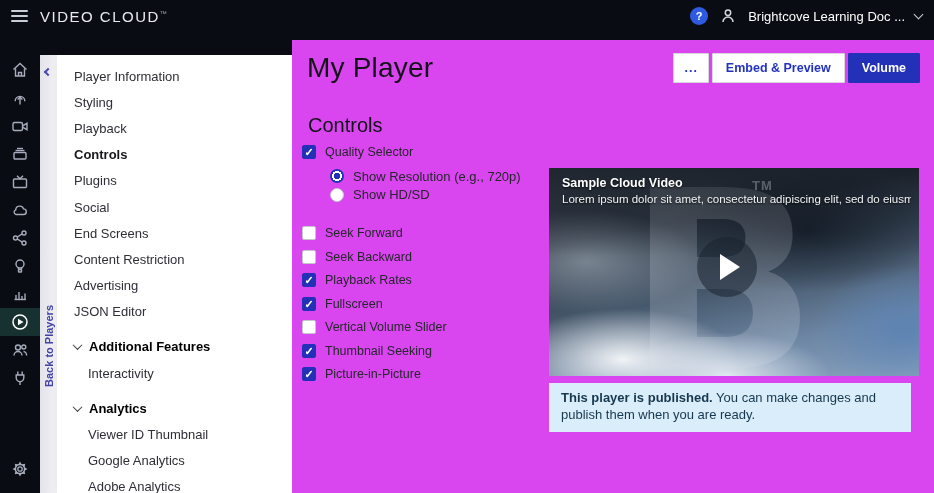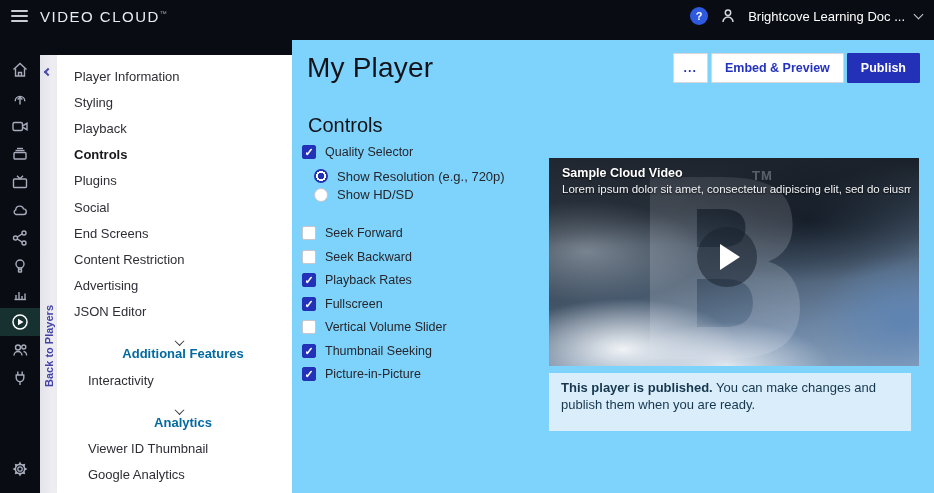--- a/index.html
+++ b/index.html
@@ -34,67 +34,67 @@
 
   
   .back-strip { position:absolute; top:55px; left:40px; width:17px; height:438px; background:linear-gradient(to right,#e3e3ea,#f1f1f5); cursor:pointer; }
   .back-strip .collapse-chev { position:absolute; top:14px; left:5px; width:6px; height:6px; border-left:2px solid #4b4bab; border-bottom:2px solid #4b4bab; transform:rotate(45deg); }
   .back-strip .back-label { position:absolute; top:250px; left:3px; writing-mode:vertical-rl; transform:rotate(180deg); font-size:11px; font-weight:bold; color:#4343a8; white-space:nowrap; }
 
   
   .nav-panel { position:absolute; top:55px; left:57px; width:235px; height:438px; background:#fff; box-shadow:3px 0 8px rgba(20,20,40,.10); padding:8px 0 14px 17px; overflow:hidden; }
   .nav-item { position:relative; font-size:13px; color:#2e2e36; padding:5.6px 0; cursor:pointer; display:flex; align-items:center; }
   .nav-item.selected { font-weight:bold; color:#16161c; }
-  .nav-item.header { font-weight:bold; color:#0369a1; margin-top:9px;flex-direction:column; }
+  .nav-item.header { font-weight:bold; color:#000000; margin-top:9px; }
   .nav-item.indent { padding-left:14px; }
   .nav-item .chev { width:7px; height:7px; border-left:1.6px solid #3a3a42; border-bottom:1.6px solid #3a3a42; transform:rotate(-45deg) translate(1px,-1px); margin-right:8px; flex:0 0 auto; }
 
   
-  .main-panel { position:absolute; top:40px; left:292px; width:642px; height:453px; background:#7dd3fc; }
+  .main-panel { position:absolute; top:40px; left:292px; width:642px; height:453px; background:#d946ef; }
   .main-header { display:flex; align-items:center; padding:12px 14px 0 15px; }
   .page-title { font-size:28px; font-weight:400; color:#121218; letter-spacing:.2px; }
   .header-buttons { margin-left:auto; display:flex; gap:3px; }
   .btn { font-family:inherit; font-size:12.5px; font-weight:bold; border:1px solid #d7d7dc; background:#fff; color:#2433bd; padding:0 13px; cursor:pointer; border-radius:1px; }
   .btn.more { padding:7px 10px; letter-spacing:1px; }
   .btn.primary { background:#2231b8; border-color:#2231b8; color:#fff; }
 
   .section-title { font-size:20px; font-weight:400; color:#121218; margin:30px 0 0 16px; }
 
   
   .controls-options { position:absolute; top:105px; left:10px; width:245px; }
   .ctl-row { display:flex; align-items:center; margin-bottom:9.5px; cursor:pointer; }
-  .ctl-row.indent { margin-left:12px; margin-bottom:3.5px; }
+  .ctl-row.indent { margin-left:28px; margin-bottom:3.5px; }
   .ctl-row.gap-after { margin-bottom:24px; }
   .ctl-row .box { flex:0 0 auto; width:14px; height:14px; margin-right:9px; background:#fff; border:1px solid #c6c6cc; border-radius:2px; color:#fff; font-size:11px; line-height:13px; text-align:center; font-weight:bold; }
   .ctl-row.checkbox.checked .box { background:#2231b8; border-color:#2231b8; }
   .ctl-row.radio .box { border-radius:50%; }
   .ctl-row.radio.checked .box { border:none; background:radial-gradient(circle,#2231b8 0 3.5px,#fff 3.5px 5px,#2231b8 5px); }
   .ctl-row .lab { font-size:12.5px; color:#26262c;text-align:center; }
   .ctl-row.radio .lab { font-size:13px; }
 
   
   .video-col { position:absolute; top:118px; left:257px; width:370px; }
   .video-frame { position:relative; width:370px; height:208px; overflow:hidden; background:
       radial-gradient(ellipse 45% 35% at 20% 92%, rgba(248,250,252,.95), rgba(248,250,252,0) 70%),
       radial-gradient(ellipse 40% 30% at 48% 100%, rgba(235,240,246,.9), rgba(235,240,246,0) 70%),
       radial-gradient(ellipse 35% 45% at 96% 78%, rgba(90,130,180,.85), rgba(90,130,180,0) 70%),
       radial-gradient(ellipse 50% 40% at 70% 30%, rgba(8,14,24,.65), rgba(8,14,24,0) 75%),
       radial-gradient(ellipse 45% 35% at 10% 45%, rgba(190,200,212,.5), rgba(190,200,212,0) 70%),
-      linear-gradient(168deg,#39414d 0%, #2b3540 28%, #46586c 55%, #6d86a4 78%, #8aa3bf 100%);
+      linear-gradient(168deg,#39414d 0%, #2b3540 28%, #46586c 55%, #6d86a4 78%, #8aa3bf 100%); margin-top: 10px;
   }
   .video-topshade { position:absolute; inset:0; background:linear-gradient(to bottom, rgba(8,12,20,.5), rgba(8,12,20,0) 42%); }
   .watermark-b { position:absolute; top:-10px; left:78px; font-size:250px; line-height:250px; font-weight:bold; color:rgba(225,231,238,.20); font-family:"DejaVu Sans", sans-serif; }
   .watermark-tm { position:absolute; top:10px; left:203px; font-size:13px; font-weight:bold; letter-spacing:1px; color:rgba(235,238,242,.55); }
   .video-title { position:absolute; top:8px; left:13px; font-size:12.5px; font-weight:bold; color:#fff; text-shadow:0 1px 2px rgba(0,0,0,.8); }
   .video-desc { position:absolute; top:25px; left:13px; right:8px; font-size:11.5px; color:#f2f4f7; text-shadow:0 1px 2px rgba(0,0,0,.8); white-space:nowrap; overflow:hidden; }
   .play-button { position:absolute; top:69px; left:148px; width:60px; height:60px; border-radius:50%; background:rgba(25,35,48,.55); cursor:pointer; }
   .play-button .tri { position:absolute; top:17px; left:23px; width:0; height:0; border-left:20px solid #fff; border-top:13px solid transparent; border-bottom:13px solid transparent; }
 
   
-  .notice { margin-top:7px; width:362px; background:#d9edfa; padding:7px 12px 18px 12px; font-size:13px; line-height:16.5px; color:#17374e; }
+  .notice { margin-top:7px; width:362px; background:#d9edfa; padding:7px 12px 9px 12px; font-size:13px; line-height:16.5px; color:#17374e; }
   .notice b { font-weight:bold; }
 </style>
 </head>
 <body>
 
 <div class="stage">
 
   <div class="topbar">
     <div class="hamburger">
         <i></i>
@@ -264,21 +264,21 @@
         <span>Adobe Analytics</span>
       </div>
     </div>
 
   <div class="main-panel">
     <div class="main-header">
       <span class="page-title">My Player</span>
       <div class="header-buttons">
         <button class="btn more">...</button>
         <button class="btn">Embed &amp; Preview</button>
-        <button class="btn primary">Publish</button>
+        <button class="btn primary">Volume</button>
       </div>
     </div>
 
     <div class="section-title">Controls</div>
 
     <div class="controls-options">
         <label class="ctl-row checkbox checked">
           <span class="box">✓</span>
           <span class="lab">Quality Selector</span>
         </label>

